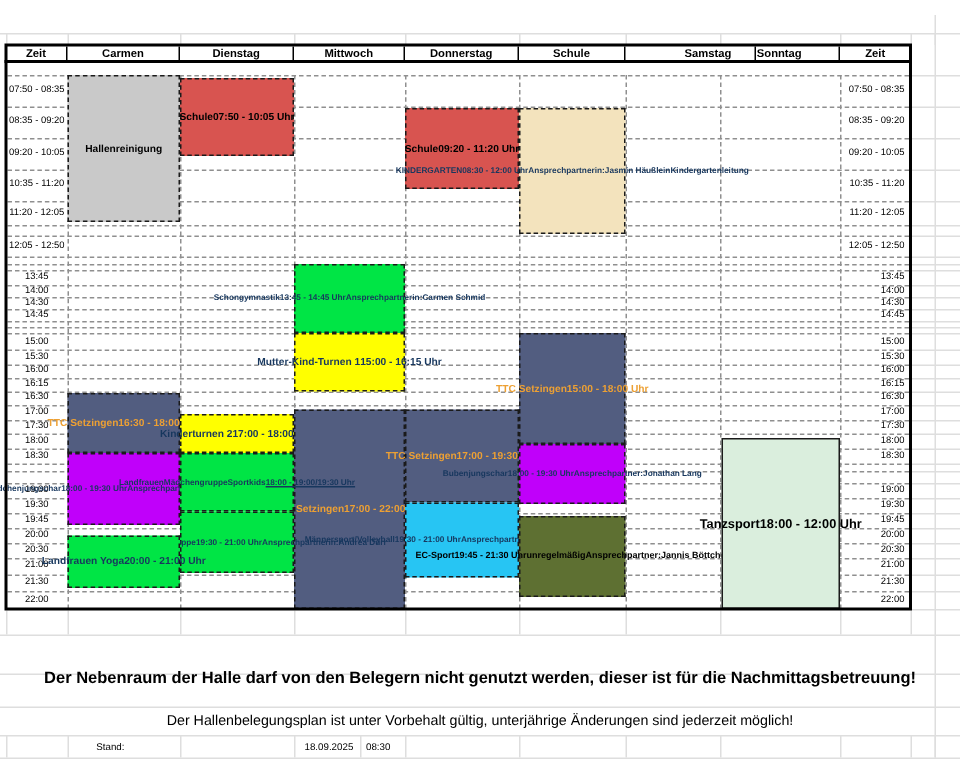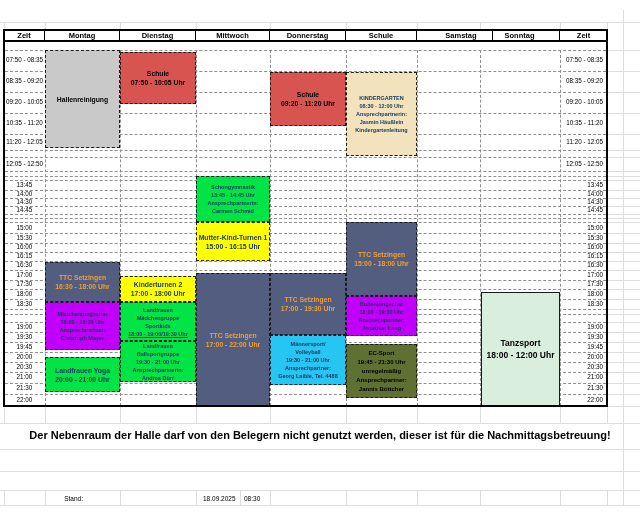--- a/index.html
+++ b/index.html
@@ -10,30 +10,30 @@
   .dl{height:0;border-top:1px dashed #8f8f8f;}
   .dv{width:0;border-left:1px dashed #8f8f8f;}
   .tborder{left:3px;top:29px;width:605px;height:378px;border:2px solid #000;pointer-events:none;}
   .hsep{left:3px;top:40px;width:605px;height:2px;background:#000;}
   .hcell{top:31px;height:9px;font-size:7.5px;font-weight:bold;color:#000;
          text-align:center;line-height:9px;border-right:1px solid #000;}
   .hcell.last{border-right:none;}
   .tl,.tr{font-size:6.3px;color:#000;height:10px;line-height:10px;background:transparent;}
   .tl{text-align:center;}
   .tr{text-align:right;padding-right:2px;}
-  .blk{display:flex;flex-direction:column;justify-content:center;align-items:center;
+  .blk{display:flex;flex-direction:row;justify-content:center;align-items:center;
        text-align:center;font-weight:bold;border:1px dashed #1a1a1a;}
   .blk span{white-space:nowrap;display:block;}
   .lg{font-size:6.8px;line-height:9px;}
   .md{font-size:6px;line-height:9px;}
   .sm{font-size:5.5px;line-height:8px;}
   .xl{font-size:8.5px;line-height:12px;}
   .title{left:4px;top:4px;width:603px;text-align:center;font-size:14px;font-weight:bold;color:#000;}
   .n1{left:4px;top:428px;width:603px;text-align:center;font-size:12.5px;font-weight:bold;color:#000;}
-  .n2{left:0;top:429px;width:640px;text-align:center;font-size:11px;font-weight:bold;color:#000;}
+  .n2{left:0;top:446px;width:640px;text-align:center;font-size:11px;font-weight:bold;color:#000;}
   .n3{left:0;top:475px;width:640px;text-align:center;font-size:9.5px;color:#000;}
   .stand{font-size:6.5px;line-height:10px;color:#000;height:10px;}
 </style>
 </head>
 <body>
 
 <div id="stage">
   <div id="plan" style="left:0;top:0;width:640px;height:512px;">
       <div class="fl" style="left: 0px; top: 22px; width: 640px; height: 1px;"></div>
       <div class="fl" style="left: 0px; top: 423px; width: 640px; height: 1px;"></div>
@@ -147,26 +147,26 @@
       <div class="dv" style="left: 45px; top: 50px; height: 356px;"></div>
       <div class="dv" style="left: 120px; top: 50px; height: 356px;"></div>
       <div class="dv" style="left: 196px; top: 50px; height: 356px;"></div>
       <div class="dv" style="left: 270px; top: 50px; height: 356px;"></div>
       <div class="dv" style="left: 346px; top: 50px; height: 356px;"></div>
       <div class="dv" style="left: 417px; top: 50px; height: 356px;"></div>
       <div class="dv" style="left: 480px; top: 50px; height: 356px;"></div>
       <div class="dv" style="left: 560px; top: 50px; height: 356px;"></div>
       <div class="hsep"></div>
       <div class="hcell" style="left: 4px; width: 41px;">Zeit</div>
-      <div class="hcell" style="left: 45px; width: 75px;">Montag</div>
+      <div class="hcell" style="left: 45px; width: 75px;">Carmen</div>
       <div class="hcell" style="left: 120px; width: 76px;">Dienstag</div>
       <div class="hcell" style="left: 196px; width: 74px;">Mittwoch</div>
       <div class="hcell" style="left: 270px; width: 76px;">Donnerstag</div>
       <div class="hcell" style="left: 346px; width: 71px;">Schule</div>
-      <div class="hcell" style="left: 430px; width: 63px;">Samstag</div>
+      <div class="hcell" style="left: 441px; width: 63px;">Samstag</div>
       <div class="hcell" style="left: 480px; width: 80px;">Sonntag</div>
       <div class="hcell last" style="left: 560px; width: 47px;">Zeit</div>
       <div class="tl" style="left: 4px; top: 55px; width: 41px;">07:50 - 08:35</div>
       <div class="tr" style="left: 560px; top: 55px; width: 45px;">07:50 - 08:35</div>
       <div class="tl" style="left: 4px; top: 76px; width: 41px;">08:35 - 09:20</div>
       <div class="tr" style="left: 560px; top: 76px; width: 45px;">08:35 - 09:20</div>
       <div class="tl" style="left: 4px; top: 97px; width: 41px;">09:20 - 10:05</div>
       <div class="tr" style="left: 560px; top: 97px; width: 45px;">09:20 - 10:05</div>
       <div class="tl" style="left: 4px; top: 118px; width: 41px;">10:35 - 11:20</div>
       <div class="tr" style="left: 560px; top: 118px; width: 45px;">10:35 - 11:20</div>
@@ -307,16 +307,17 @@
         <span>Landfrauen Yoga</span>
         <span>20:00 - 21:00 Uhr</span>
       </div>
       <div class="blk xl" style="left: 481px; top: 292px; width: 79px; height: 114px; background: rgb(218, 238, 221); color: rgb(0, 0, 0); border: 1px solid rgb(26, 26, 26);">
         <span>Tanzsport</span>
         <span>18:00 - 12:00 Uhr</span>
       </div>
     </div>
   <div class="tborder"></div>
   <div class="n2">Der Nebenraum der Halle darf von den Belegern nicht genutzt werden, dieser ist für die Nachmittagsbetreuung!</div>
+  <div class="n3">Der Hallenbelegungsplan ist unter Vorbehalt gültig, unterjährige Änderungen sind jederzeit möglich!</div>
   <div class="stand" style="left:45px;top:494px;width:38px;text-align:right;">Stand:</div>
   <div class="stand" style="left:203px;top:494px;width:36px;">18.09.2025</div>
   <div class="stand" style="left:244px;top:494px;width:30px;">08:30</div>
 </div>
 
 </body></html>

